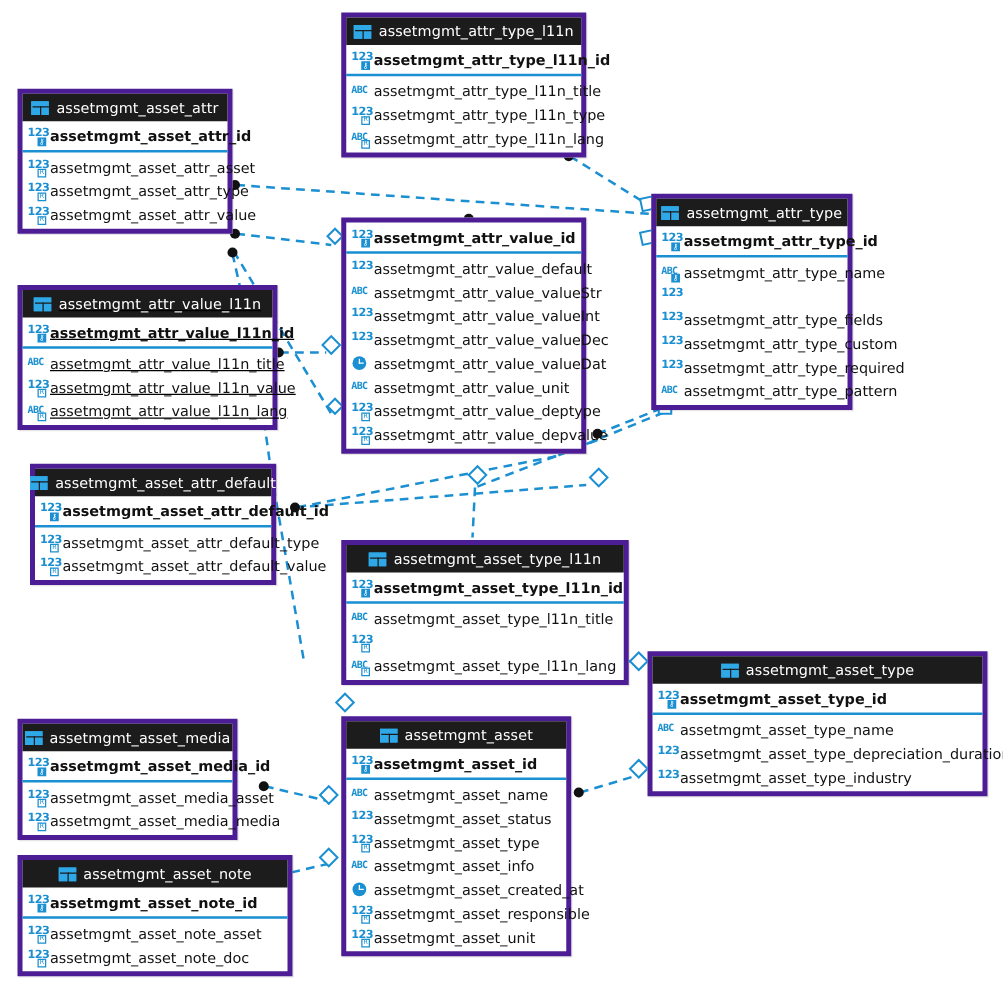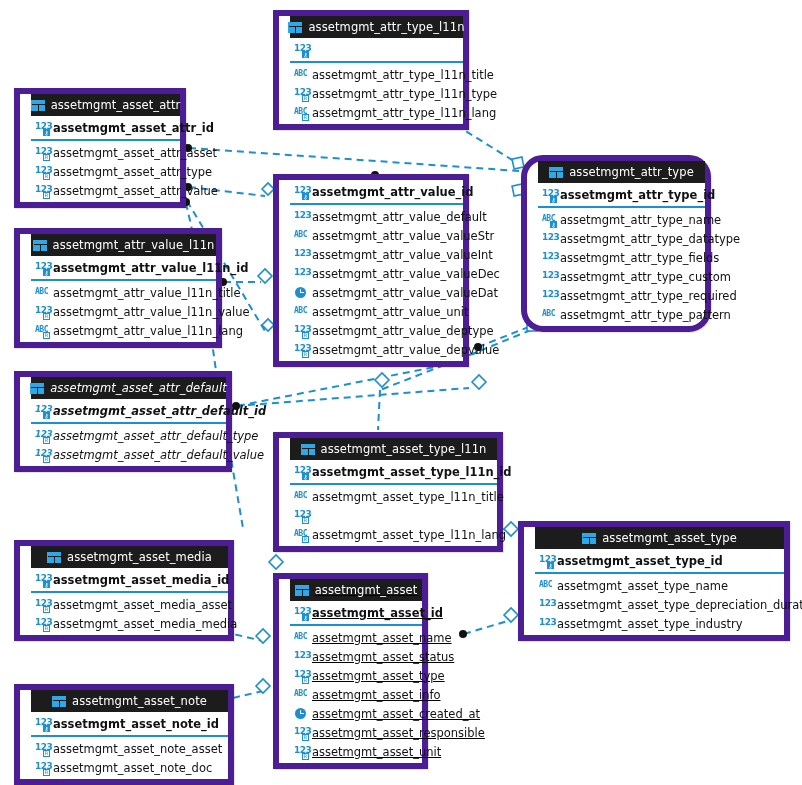--- a/index.html
+++ b/index.html
@@ -7,24 +7,23 @@
   body{
     width:802px;height:785px;position:relative;overflow:hidden;
     font-family:"DejaVu Sans","Liberation Sans",sans-serif;
   }
   #canvas{position:absolute;left:0;top:0;width:802px;height:785px;}
   #edges{position:absolute;left:0;top:0;width:802px;height:785px;pointer-events:none;}
 
   .entity{
     position:absolute;
     background:#ffffff;
-    border:6px solid #4c1d95;
+    border:4px solid #4c1d95;
     box-sizing:border-box;
     box-shadow:1px 1px 0 rgba(0,0,0,0.10);
-    padding-left:11px;
   }
   .entity .title{
     background:#1c1c1c;
     color:#ffffff;
     font-size:11.5px;
     height:22px;
     line-height:22px;
     text-align:center;
     white-space:nowrap;
     display:flex;
@@ -187,20 +186,21 @@
 <div class="entity" style="left: 273px; top: 10px; width: 196px;">
       <div class="title">
         <span class="tbl-ico"></span>
         <span class="tname">assetmgmt_attr_type_l11n</span>
       </div>
       <div class="row pk-row">
         <span class="ico">
           <span class="num">123</span>
           <span class="badge">⚷</span>
         </span>
+        <span class="lbl">assetmgmt_attr_type_l11n_id</span>
       </div>
       <div class="cols" style="padding-top: 2px; padding-bottom: 2px;">
         <div class="row">
           <span class="ico">
             <span class="abc">ABC</span>
           </span>
           <span class="lbl">assetmgmt_attr_type_l11n_title</span>
         </div>
         <div class="row">
           <span class="ico">
@@ -211,21 +211,21 @@
         </div>
         <div class="row">
           <span class="ico">
             <span class="abc">ABC</span>
             <span class="badge-fk">R</span>
           </span>
           <span class="lbl">assetmgmt_attr_type_l11n_lang</span>
         </div>
       </div>
     </div>
-    <div class="entity" style="left: 14px; top: 88px; width: 172px;">
+    <div class="entity" style="left: 14px; top: 71px; width: 172px;">
       <div class="title">
         <span class="tbl-ico"></span>
         <span class="tname">assetmgmt_asset_attr</span>
       </div>
       <div class="row pk-row">
         <span class="ico">
           <span class="num">123</span>
           <span class="badge">⚷</span>
         </span>
         <span class="lbl">assetmgmt_asset_attr_id</span>
@@ -247,21 +247,21 @@
         </div>
         <div class="row">
           <span class="ico">
             <span class="num">123</span>
             <span class="badge-fk">R</span>
           </span>
           <span class="lbl">assetmgmt_asset_attr_value</span>
         </div>
       </div>
     </div>
-    <div class="entity" style="left: 521px; top: 155px; width: 190px; border-radius: 22px;">
+    <div class="entity" style="left: 521px; top: 155px; width: 161px;">
       <div class="title">
         <span class="tbl-ico"></span>
         <span class="tname">assetmgmt_attr_type</span>
       </div>
       <div class="row pk-row">
         <span class="ico">
           <span class="num">123</span>
           <span class="badge">⚷</span>
         </span>
         <span class="lbl">assetmgmt_attr_type_id</span>
@@ -271,21 +271,20 @@
           <span class="ico">
             <span class="abc">ABC</span>
             <span class="badge">⚷</span>
           </span>
           <span class="lbl">assetmgmt_attr_type_name</span>
         </div>
         <div class="row">
           <span class="ico">
             <span class="num">123</span>
           </span>
-          <span class="lbl">assetmgmt_attr_type_datatype</span>
         </div>
         <div class="row">
           <span class="ico">
             <span class="num">123</span>
           </span>
           <span class="lbl">assetmgmt_attr_type_fields</span>
         </div>
         <div class="row">
           <span class="ico">
             <span class="num">123</span>
@@ -360,21 +359,21 @@
         </div>
         <div class="row">
           <span class="ico">
             <span class="num">123</span>
             <span class="badge-fk">R</span>
           </span>
           <span class="lbl">assetmgmt_attr_value_depvalue</span>
         </div>
       </div>
     </div>
-    <div class="entity" style="left: 14px; top: 228px; width: 208px;">
+    <div class="entity" style="left: 14px; top: 228px; width: 208px; text-decoration: underline;">
       <div class="title">
         <span class="tbl-ico"></span>
         <span class="tname">assetmgmt_attr_value_l11n</span>
       </div>
       <div class="row pk-row">
         <span class="ico">
           <span class="num">123</span>
           <span class="badge">⚷</span>
         </span>
         <span class="lbl">assetmgmt_attr_value_l11n_id</span>
@@ -395,21 +394,21 @@
         </div>
         <div class="row">
           <span class="ico">
             <span class="abc">ABC</span>
             <span class="badge-fk">R</span>
           </span>
           <span class="lbl">assetmgmt_attr_value_l11n_lang</span>
         </div>
       </div>
     </div>
-    <div class="entity" style="left: 14px; top: 371px; width: 218px; font-style: italic;">
+    <div class="entity" style="left: 24px; top: 371px; width: 197px;">
       <div class="title">
         <span class="tbl-ico"></span>
         <span class="tname">assetmgmt_asset_attr_default</span>
       </div>
       <div class="row pk-row">
         <span class="ico">
           <span class="num">123</span>
           <span class="badge">⚷</span>
         </span>
         <span class="lbl">assetmgmt_asset_attr_default_id</span>
@@ -491,21 +490,21 @@
           <span class="lbl">assetmgmt_asset_type_depreciation_duration</span>
         </div>
         <div class="row">
           <span class="ico">
             <span class="num">123</span>
           </span>
           <span class="lbl">assetmgmt_asset_type_industry</span>
         </div>
       </div>
     </div>
-    <div class="entity" style="left: 14px; top: 540px; width: 220px;">
+    <div class="entity" style="left: 14px; top: 575px; width: 176px;">
       <div class="title">
         <span class="tbl-ico"></span>
         <span class="tname">assetmgmt_asset_media</span>
       </div>
       <div class="row pk-row">
         <span class="ico">
           <span class="num">123</span>
           <span class="badge">⚷</span>
         </span>
         <span class="lbl">assetmgmt_asset_media_id</span>
@@ -520,21 +519,21 @@
         </div>
         <div class="row">
           <span class="ico">
             <span class="num">123</span>
             <span class="badge-fk">R</span>
           </span>
           <span class="lbl">assetmgmt_asset_media_media</span>
         </div>
       </div>
     </div>
-    <div class="entity" style="left: 273px; top: 573px; width: 155px; text-decoration: underline;">
+    <div class="entity" style="left: 273px; top: 573px; width: 184px;">
       <div class="title">
         <span class="tbl-ico"></span>
         <span class="tname">assetmgmt_asset</span>
       </div>
       <div class="row pk-row">
         <span class="ico">
           <span class="num">123</span>
           <span class="badge">⚷</span>
         </span>
         <span class="lbl">assetmgmt_asset_id</span>

